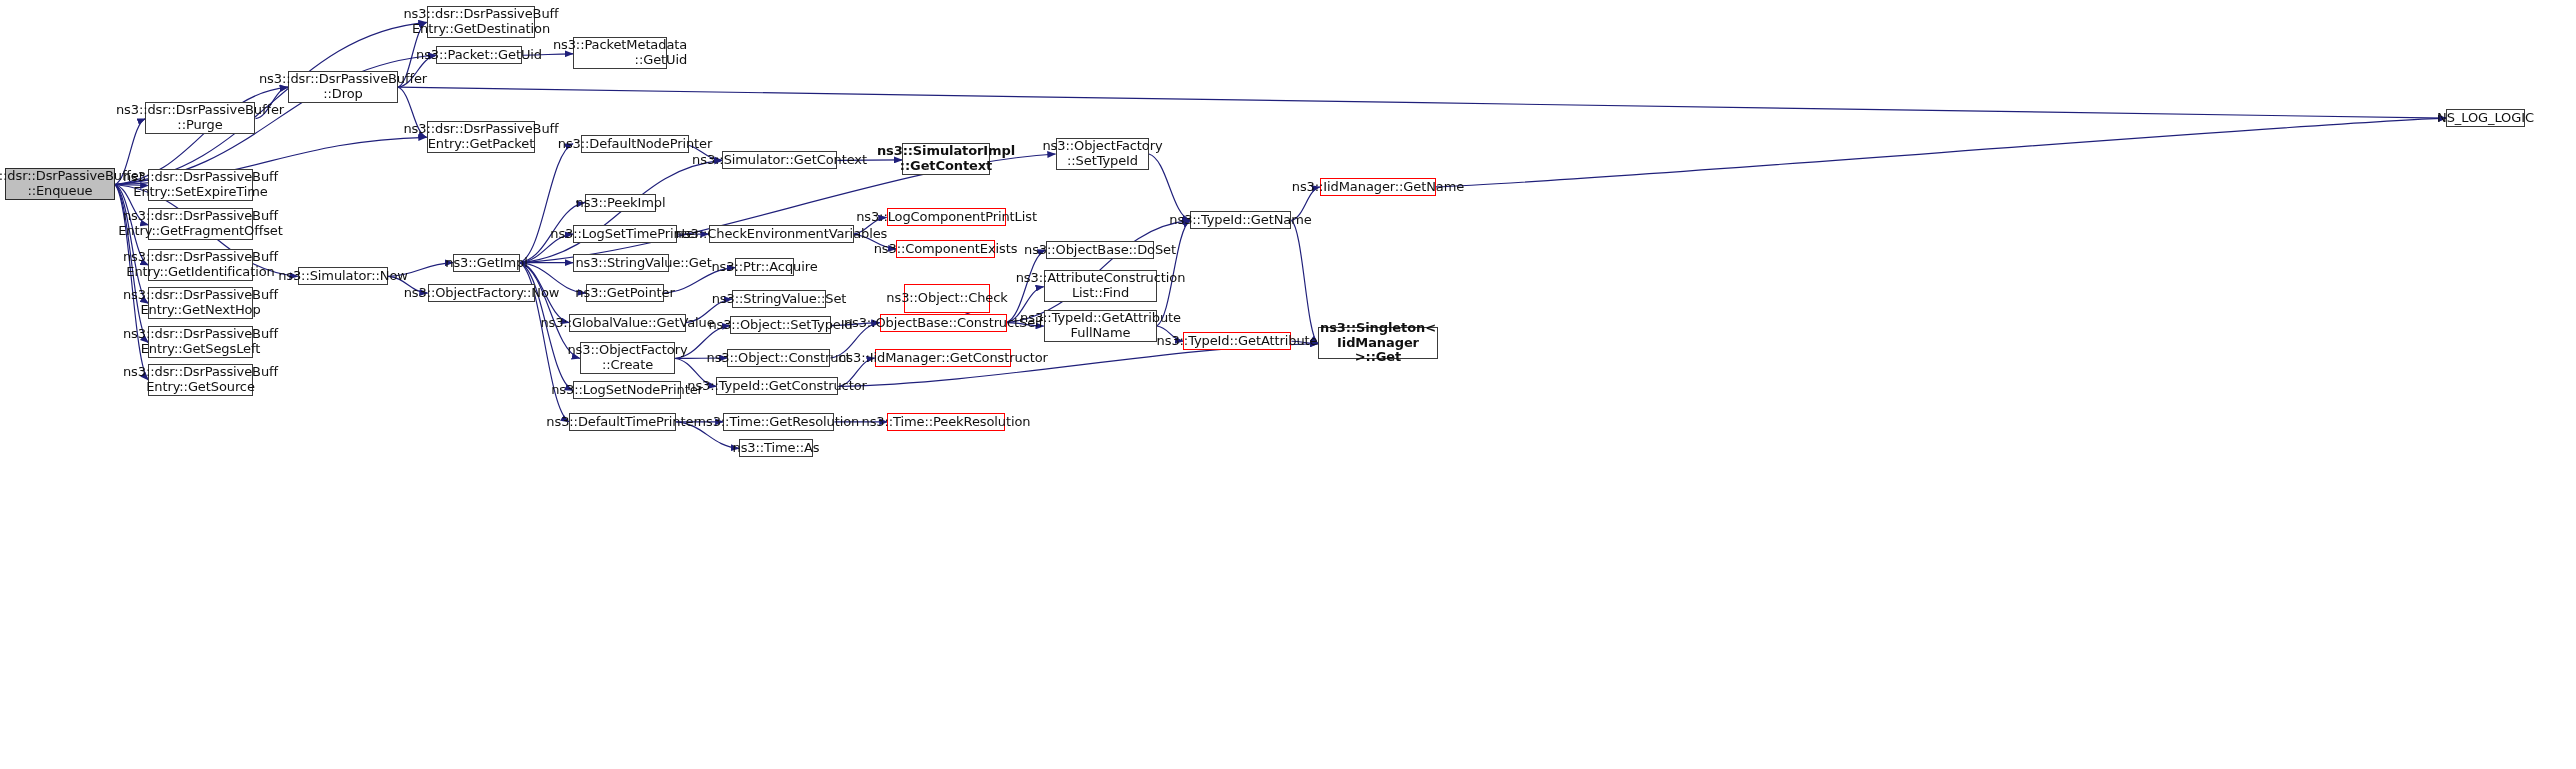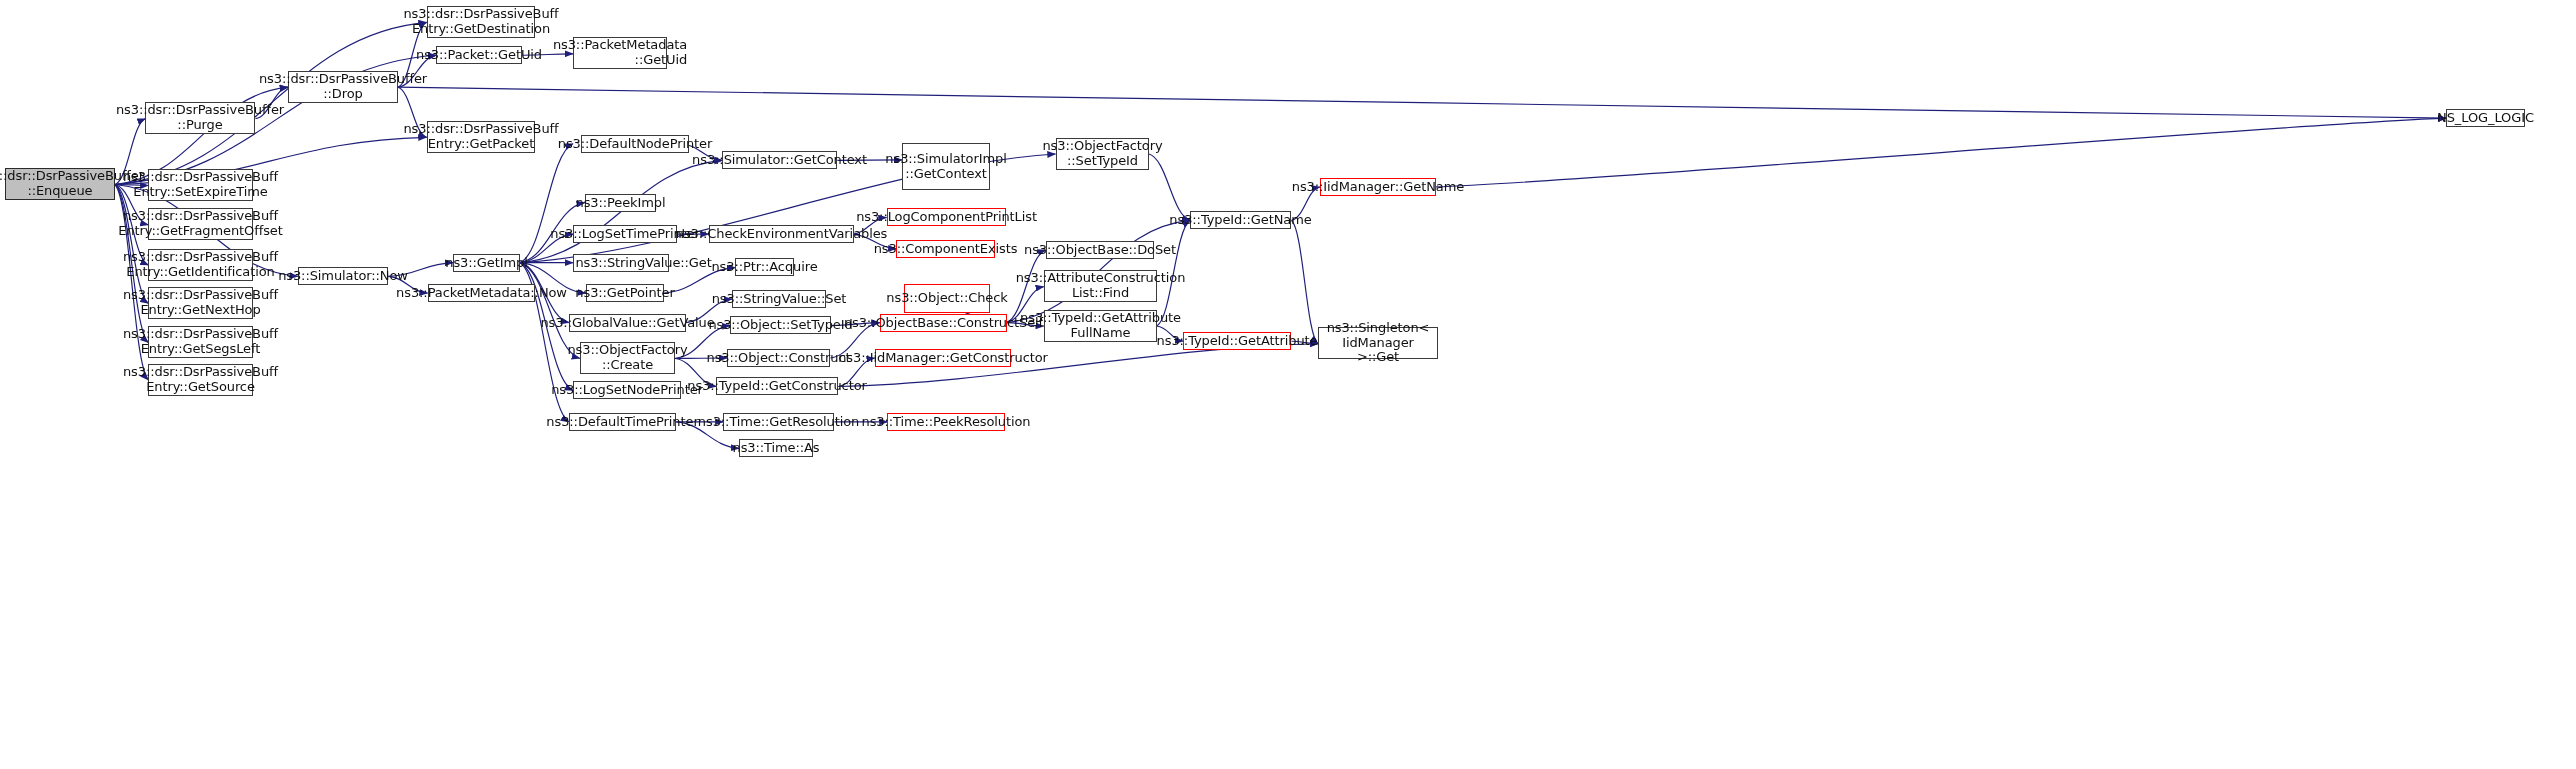--- a/index.html
+++ b/index.html
@@ -96,21 +96,21 @@
 ::GetUid</div>
       <div class="node" style="left: 288px; top: 71px; width: 110px; height: 32px;">ns3::dsr::DsrPassiveBuffer
 ::Drop</div>
       <div class="node" style="left: 145px; top: 102px; width: 110px; height: 32px;">ns3::dsr::DsrPassiveBuffer
 ::Purge</div>
       <div class="node" style="left: 427px; top: 121px; width: 108px; height: 32px;">ns3::dsr::DsrPassiveBuff
 Entry::GetPacket</div>
       <div class="node" style="left: 2446px; top: 109px; width: 79px; height: 17.7px;">NS_LOG_LOGIC</div>
       <div class="node" style="left: 581px; top: 135px; width: 108px; height: 17.7px;">ns3::DefaultNodePrinter</div>
       <div class="node" style="left: 722px; top: 151px; width: 115px; height: 17.7px;">ns3::Simulator::GetContext</div>
-      <div class="node" style="left: 902px; top: 143px; width: 88px; height: 47px;">ns3::SimulatorImpl
+      <div class="node" style="left: 902px; top: 143px; width: 88px; height: 32px; font-weight: bold;">ns3::SimulatorImpl
 ::GetContext</div>
       <div class="node" style="left: 1056px; top: 138px; width: 93px; height: 32px;">ns3::ObjectFactory
 ::SetTypeId</div>
       <div class="node red" style="left: 1320px; top: 178px; width: 116px; height: 17.7px;">ns3::IidManager::GetName</div>
       <div class="node" style="left: 148px; top: 169px; width: 105px; height: 32px;">ns3::dsr::DsrPassiveBuff
 Entry::SetExpireTime</div>
       <div class="node" style="left: 1190px; top: 211px; width: 101px; height: 17.7px;">ns3::TypeId::GetName</div>
       <div class="node" style="left: 148px; top: 208px; width: 105px; height: 32px;">ns3::dsr::DsrPassiveBuff
 Entry::GetFragmentOffset</div>
       <div class="node" style="left: 585px; top: 194px; width: 71px; height: 17.7px;">ns3::PeekImpl</div>
@@ -123,30 +123,30 @@
 Entry::GetIdentification</div>
       <div class="node" style="left: 573px; top: 254px; width: 96px; height: 17.7px; padding-left: 48px;">ns3::StringValue::Get</div>
       <div class="node" style="left: 453px; top: 254px; width: 67px; height: 17.7px;">ns3::GetImpl</div>
       <div class="node" style="left: 1044px; top: 270px; width: 113px; height: 32px;">ns3::AttributeConstruction
 List::Find</div>
       <div class="node" style="left: 298px; top: 267px; width: 90px; height: 17.7px;">ns3::Simulator::Now</div>
       <div class="node" style="left: 735px; top: 258px; width: 59px; height: 17.7px;">ns3::Ptr::Acquire</div>
       <div class="node" style="left: 586px; top: 284px; width: 78px; height: 17.7px;">ns3::GetPointer</div>
       <div class="node" style="left: 148px; top: 287px; width: 105px; height: 32px;">ns3::dsr::DsrPassiveBuff
 Entry::GetNextHop</div>
-      <div class="node" style="left: 428px; top: 284px; width: 107px; height: 17.7px;">ns3::PacketMetadata::Now</div>
+      <div class="node" style="left: 428px; top: 284px; width: 107px; height: 17.7px;">ns3::ObjectFactory::Now</div>
       <div class="node red" style="left: 904px; top: 284px; width: 86px; height: 29px;">ns3::Object::Check</div>
       <div class="node" style="left: 732px; top: 290px; width: 94px; height: 17.7px;">ns3::StringValue::Set</div>
       <div class="node" style="left: 569px; top: 314px; width: 117px; height: 17.7px;">ns3::GlobalValue::GetValue</div>
       <div class="node" style="left: 730px; top: 316px; width: 101px; height: 17.7px;">ns3::Object::SetTypeId</div>
       <div class="node red" style="left: 880px; top: 314px; width: 127px; height: 17.7px;">ns3::ObjectBase::ConstructSelf</div>
       <div class="node" style="left: 1044px; top: 310px; width: 113px; height: 32px;">ns3::TypeId::GetAttribute
 FullName</div>
       <div class="node red" style="left: 1183px; top: 332px; width: 108px; height: 17.7px;">ns3::TypeId::GetAttribute</div>
-      <div class="node" style="left: 1318px; top: 327px; width: 120px; height: 32px;">ns3::Singleton&lt; IidManager
+      <div class="node" style="left: 1318px; top: 327px; width: 120px; height: 32px; font-weight: bold;">ns3::Singleton&lt; IidManager
 &gt;::Get</div>
       <div class="node" style="left: 148px; top: 326px; width: 105px; height: 32px;">ns3::dsr::DsrPassiveBuff
 Entry::GetSegsLeft</div>
       <div class="node" style="left: 580px; top: 342px; width: 95px; height: 32px;">ns3::ObjectFactory
 ::Create</div>
       <div class="node" style="left: 727px; top: 349px; width: 103px; height: 17.7px;">ns3::Object::Construct</div>
       <div class="node red" style="left: 875px; top: 349px; width: 136px; height: 17.7px;">ns3::IidManager::GetConstructor</div>
       <div class="node" style="left: 148px; top: 364px; width: 105px; height: 32px;">ns3::dsr::DsrPassiveBuff
 Entry::GetSource</div>
       <div class="node" style="left: 716px; top: 377px; width: 122px; height: 17.7px;">ns3::TypeId::GetConstructor</div>

